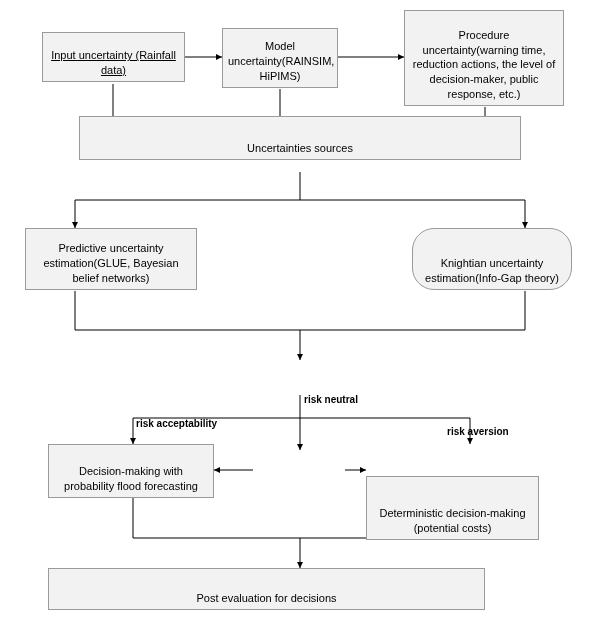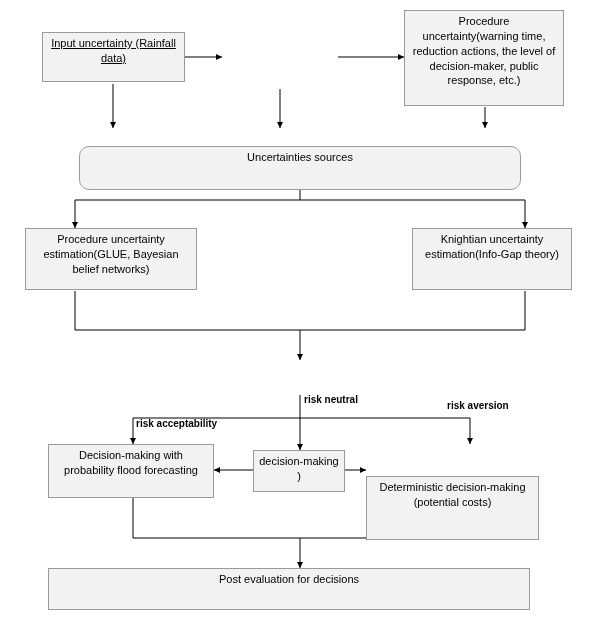--- a/index.html
+++ b/index.html
@@ -16,21 +16,21 @@
     height: 628px;
     background: #ffffff;
     overflow: hidden;
   }
   .box {
     position: absolute;
     box-sizing: border-box;
     background: #f2f2f2;
     border: 1px solid #9a9a9a;
     display: flex;
-    align-items: flex-start;
+    align-items: flex-end;
     justify-content: center;
     text-align: center;
     font-size: 11px;
     line-height: 1.35;
     color: #000000;
     padding: 3px 5px;
   }
   .box span {
     display: block;
     width: 100%;
@@ -101,57 +101,57 @@
     <path class="ln" d="M133,498 L133,538"></path>
     <path class="ln" d="M470,508 L470,538"></path>
     <path class="ln" d="M133,538 L470,538"></path>
     <path class="ln" d="M300,538 L300,568" marker-end="url(#arrow)"></path>
   </svg>
 
   <div class="box" style="left:42px; top:32px; width:143px; height:50px;text-decoration:underline;">
     <span>Input uncertainty (Rainfall data)</span>
   </div>
 
+  <div class="box" style="left:222px; top:28px; width:116px; height:60px;">
+    <span>Model uncertainty(RAINSIM, HiPIMS)</span>
+  </div>
 
   <div class="box" style="left:404px; top:10px; width:160px; height:96px;">
     <span>Procedure uncertainty(warning time, reduction actions, the level of decision-maker, public response, etc.)</span>
   </div>
 
-  <div class="box" style="left:79px; top:146px; width:442px; height:44px;border-radius:10px;">
+  <div class="box" style="left:79px; top:116px; width:442px; height:44px;">
     <span>Uncertainties  sources</span>
   </div>
 
   <div class="box" style="left:25px; top:228px; width:172px; height:62px;">
-    <span>Procedure uncertainty estimation(GLUE, Bayesian belief networks)</span>
+    <span>Predictive uncertainty estimation(GLUE, Bayesian belief networks)</span>
   </div>
 
-  <div class="box" style="left:412px; top:228px; width:160px; height:62px;">
+  <div class="box" style="left:412px; top:228px; width:160px; height:62px;border-radius:22px;">
     <span>Knightian uncertainty estimation(Info-Gap theory)</span>
   </div>
 
 
   <div class="edge-label" style="left:136px; top:418px;">
     <span>risk acceptability</span>
   </div>
   <div class="edge-label" style="left:304px; top:394px;">
     <span>risk neutral</span>
   </div>
-  <div class="edge-label" style="left:447px; top:400px;">
+  <div class="edge-label" style="left:447px; top:426px;">
     <span>risk aversion</span>
   </div>
 
   <div class="box" style="left:48px; top:444px; width:166px; height:54px;">
     <span>Decision-making with probability flood forecasting</span>
   </div>
 
-  <div class="box" style="left:253px; top:450px; width:92px; height:42px;">
-    <span>decision-making )</span>
-  </div>
 
   <div class="box" style="left:366px; top:444px; width:173px; height:64px;margin-top:32px;">
     <span>Deterministic decision-making (potential costs)</span>
   </div>
 
-  <div class="box" style="left:48px; top:568px; width:482px; height:42px;">
+  <div class="box" style="left:48px; top:568px; width:437px; height:42px;">
     <span>Post evaluation for decisions</span>
   </div>
 
 </div>
 
 </body></html>

